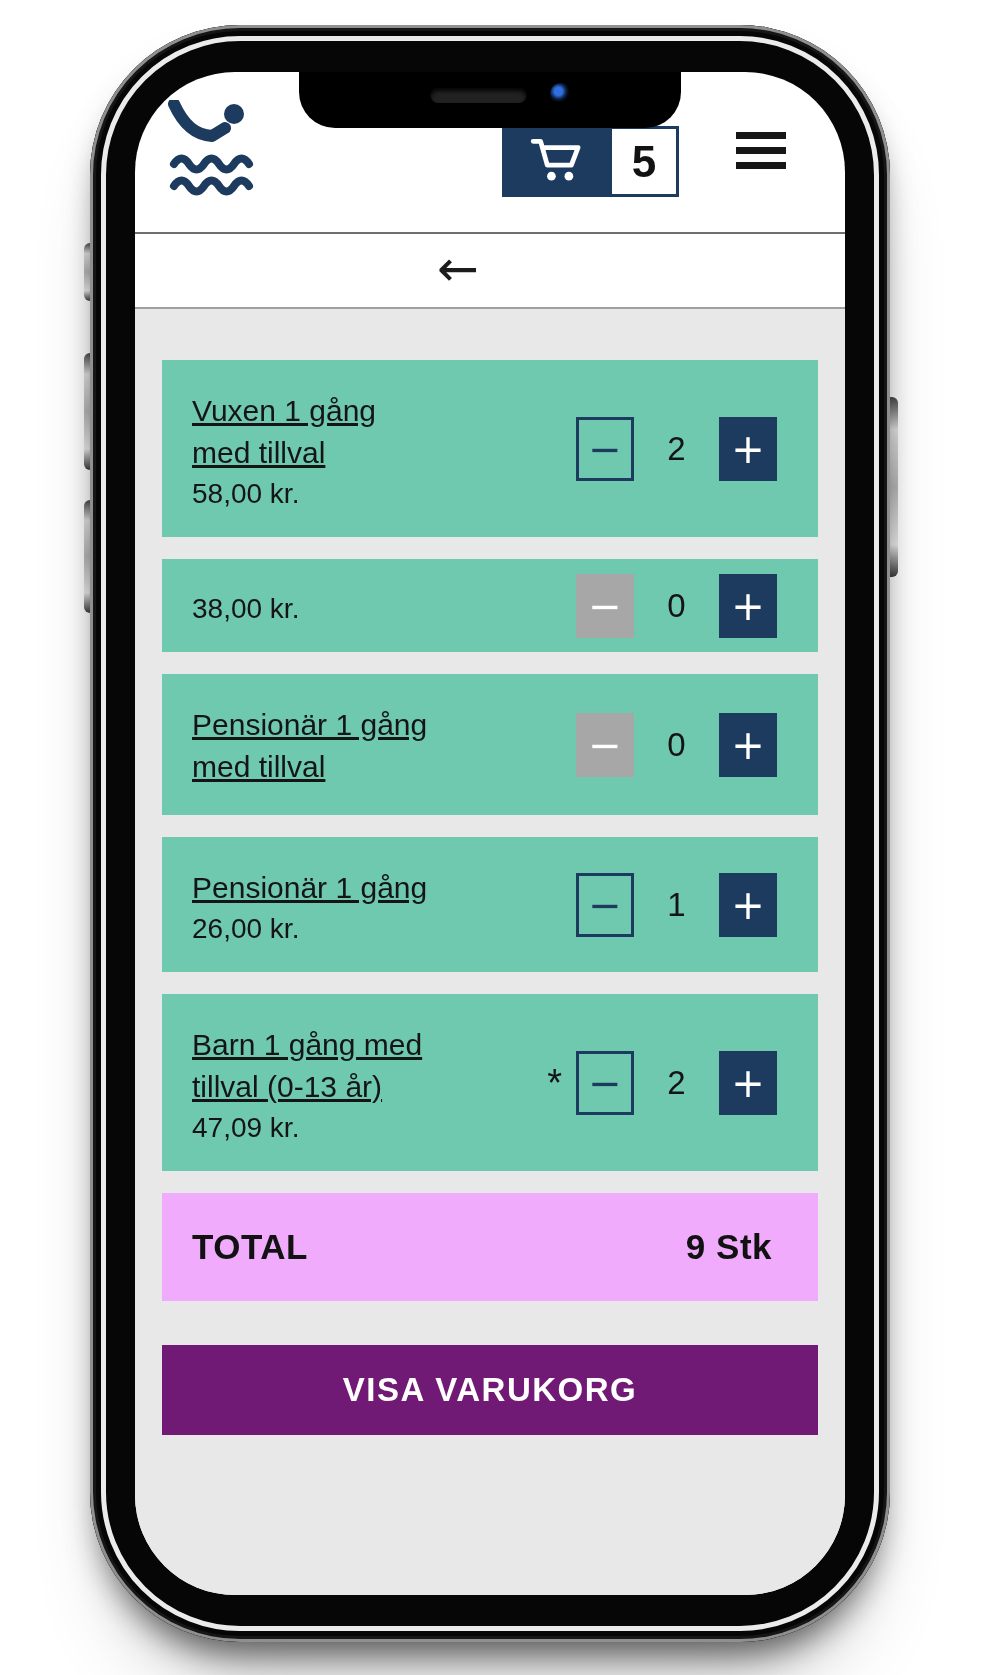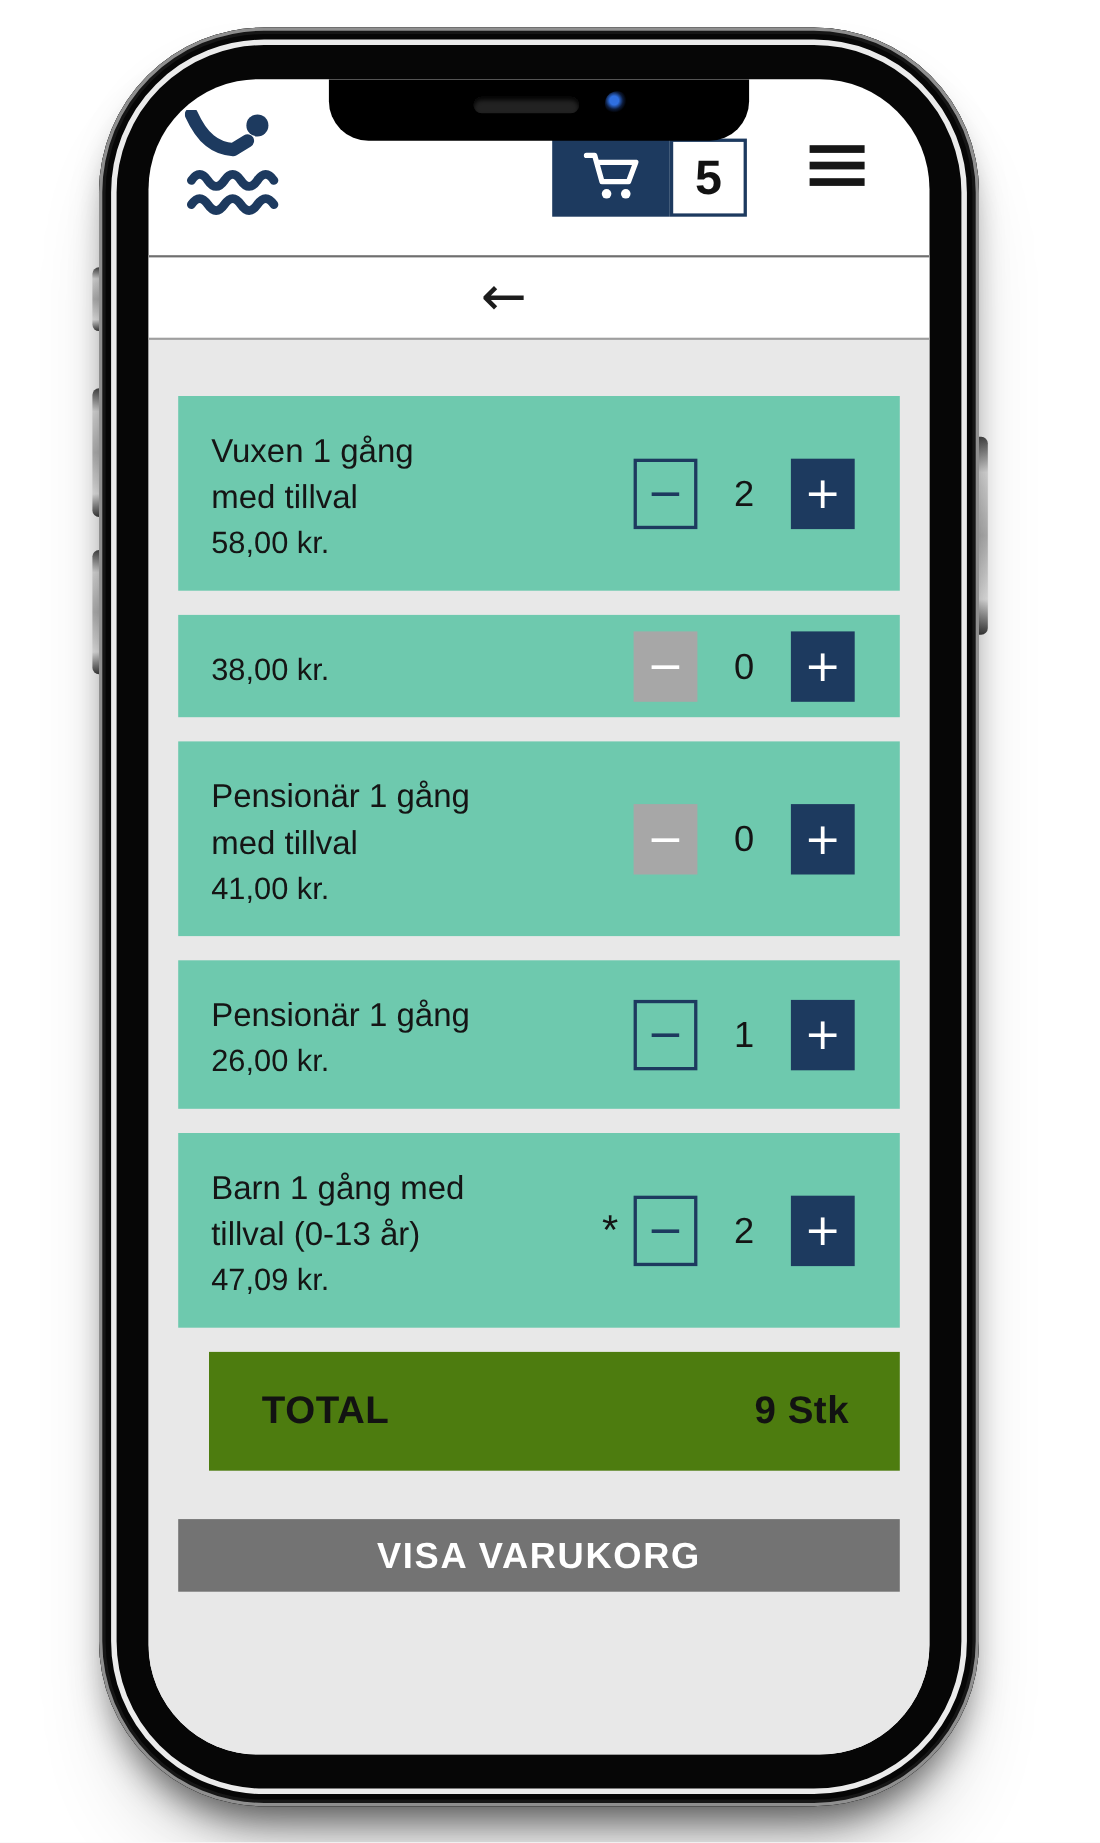--- a/index.html
+++ b/index.html
@@ -49,39 +49,39 @@
     border-top:2px solid #6f6f6f; border-bottom:2px solid #9f9f9f; box-sizing:border-box; z-index:1; }
   .back-arrow { position:absolute; left:45.5%; top:50%; transform:translate(-50%,-54%);
     font-size:50px; line-height:1; color:#1c1c1c; background:transparent; border:none;
     font-family:"DejaVu Sans", sans-serif; cursor:pointer; }
 
   
   .content { position:absolute; top:237px; left:0; right:0; bottom:0; background:#e8e8e8;
     padding:51px 27px 0; box-sizing:border-box; display:flex; flex-direction:column; gap:22px; }
 
   .card { position:relative; background:#6ec9ae; padding:30px 30px 27px; box-sizing:border-box; }
-  .card-title { font-size:30px; line-height:1.4; color:#151515; max-width:245px; }
+  .card-title { font-size:30px; line-height:1.4; color:#151515; max-width:245px;text-decoration:underline; }
   .card-price { font-size:28px; color:#151515; margin-top:4px; }
 
   .controls { position:absolute; right:41px; top:50%; transform:translateY(-50%);
     display:flex; align-items:center; }
   .note { font-size:38px; color:#141414; margin-right:14px; line-height:1; }
   .qbtn { width:58px; height:64px; display:flex; align-items:center; justify-content:center;
     font-size:40px; line-height:1; box-sizing:border-box; border:none; padding:0; cursor:pointer;
     font-family:"DejaVu Sans", sans-serif; }
   .minus[data-state="enabled"]  { background:transparent; border:3px solid #1d3a5f; color:#1d3a5f; }
   .minus[data-state="disabled"] { background:#a7a7a7; color:#ffffff; }
   .plus { background:#1d3a5f; color:#ffffff; }
   .qty { width:85px; text-align:center; font-size:33px; color:#141414; }
 
-  .total-row { min-height:108px; background:#4d7c0f; display:flex; align-items:center;
-    justify-content:space-between; padding:0 46px 0 48px;margin-left:28px; }
+  .total-row { min-height:108px; background:#f0abfc; display:flex; align-items:center;
+    justify-content:space-between; padding:0 46px 0 30px; }
   .total-label, .total-value { font-size:35px; font-weight:700; color:#121212; letter-spacing:.5px; }
 
-  .cta { margin-top:22px; height:66px; background:#737373; color:#ffffff; display:flex;
+  .cta { margin-top:22px; height:90px; background:#701a75; color:#ffffff; display:flex;
     align-items:center; justify-content:center; font-size:33px; font-weight:700;
     letter-spacing:1.5px; border:none; width:100%; cursor:pointer; }
 </style>
 </head>
 <body>
 
 <div class="stage">
 
   <div class="hw-btn hw-mute"></div>
   <div class="hw-btn hw-volup"></div>
@@ -146,21 +146,20 @@
           <div class="card-price">38,00 kr.</div>
           <div class="controls">
             <button class="qbtn minus" data-state="disabled">−</button>
             <div class="qty">0</div>
             <button class="qbtn plus">+</button>
           </div>
         </div>
 
         <div class="card">
           <div class="card-title">Pensionär 1 gång med tillval</div>
-          <div class="card-price">41,00 kr.</div>
           <div class="controls">
             <button class="qbtn minus" data-state="disabled">−</button>
             <div class="qty">0</div>
             <button class="qbtn plus">+</button>
           </div>
         </div>
 
         <div class="card">
           <div class="card-title">Pensionär 1 gång</div>
           <div class="card-price">26,00 kr.</div>

